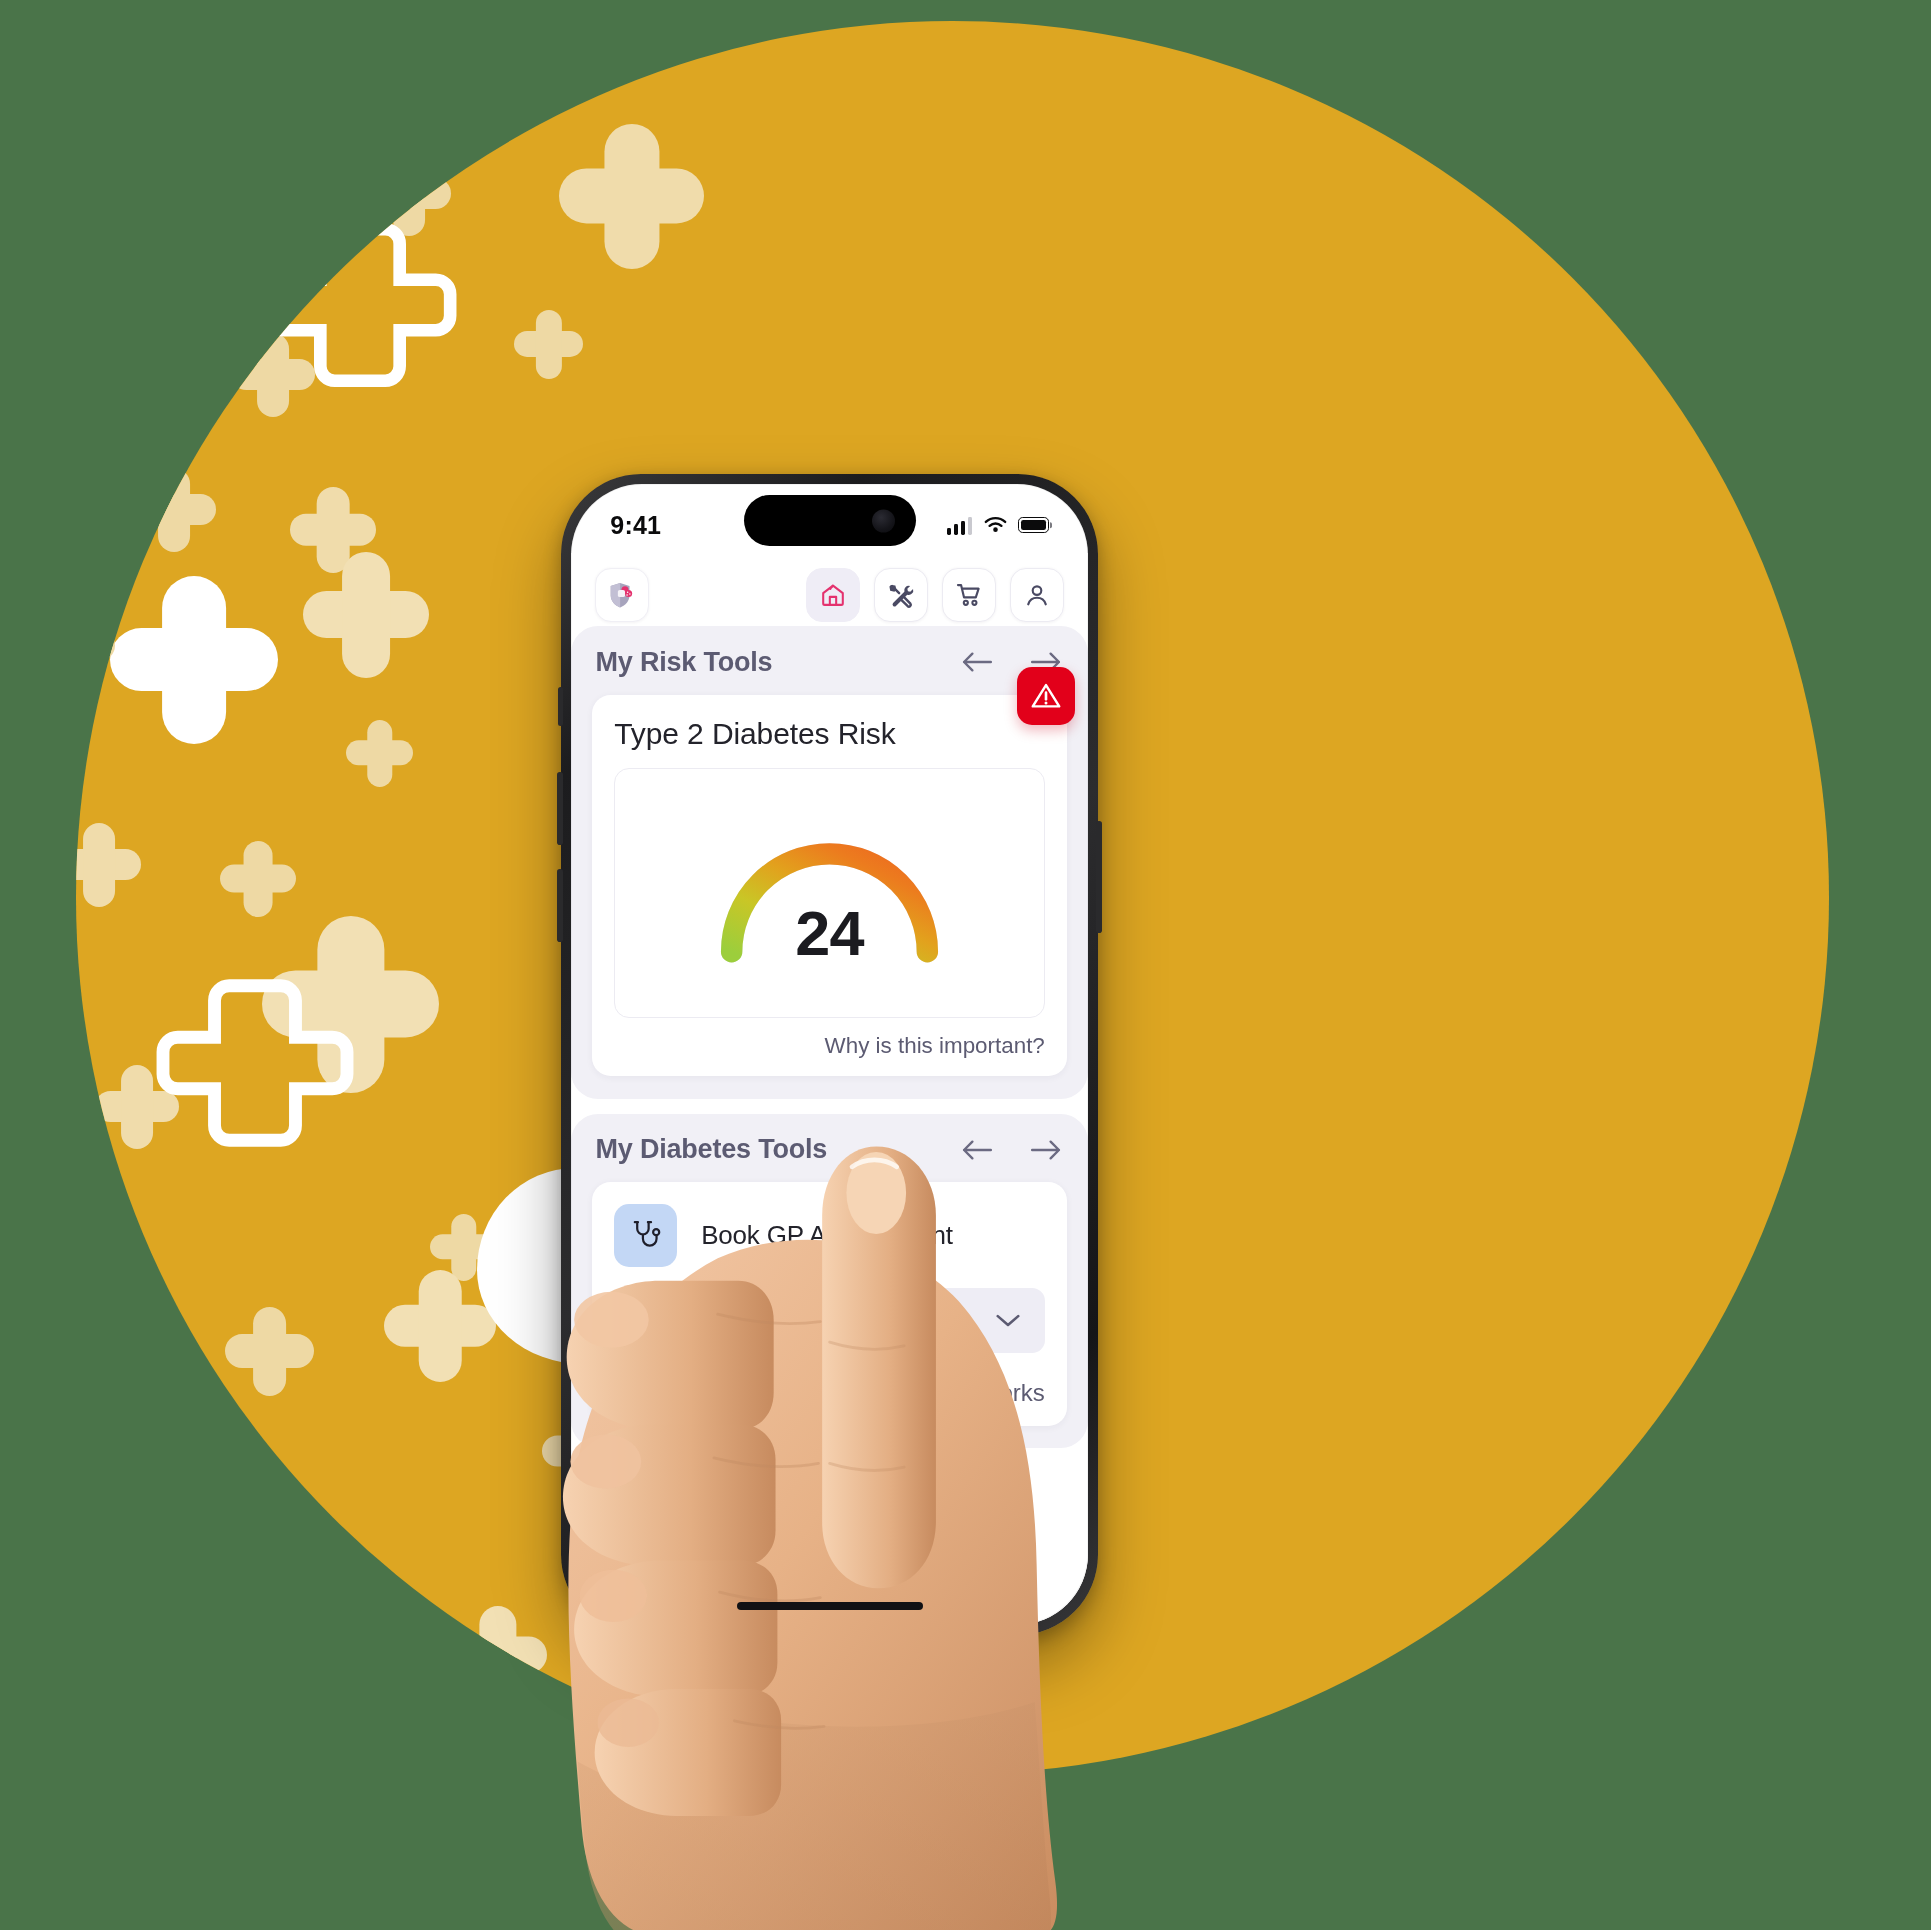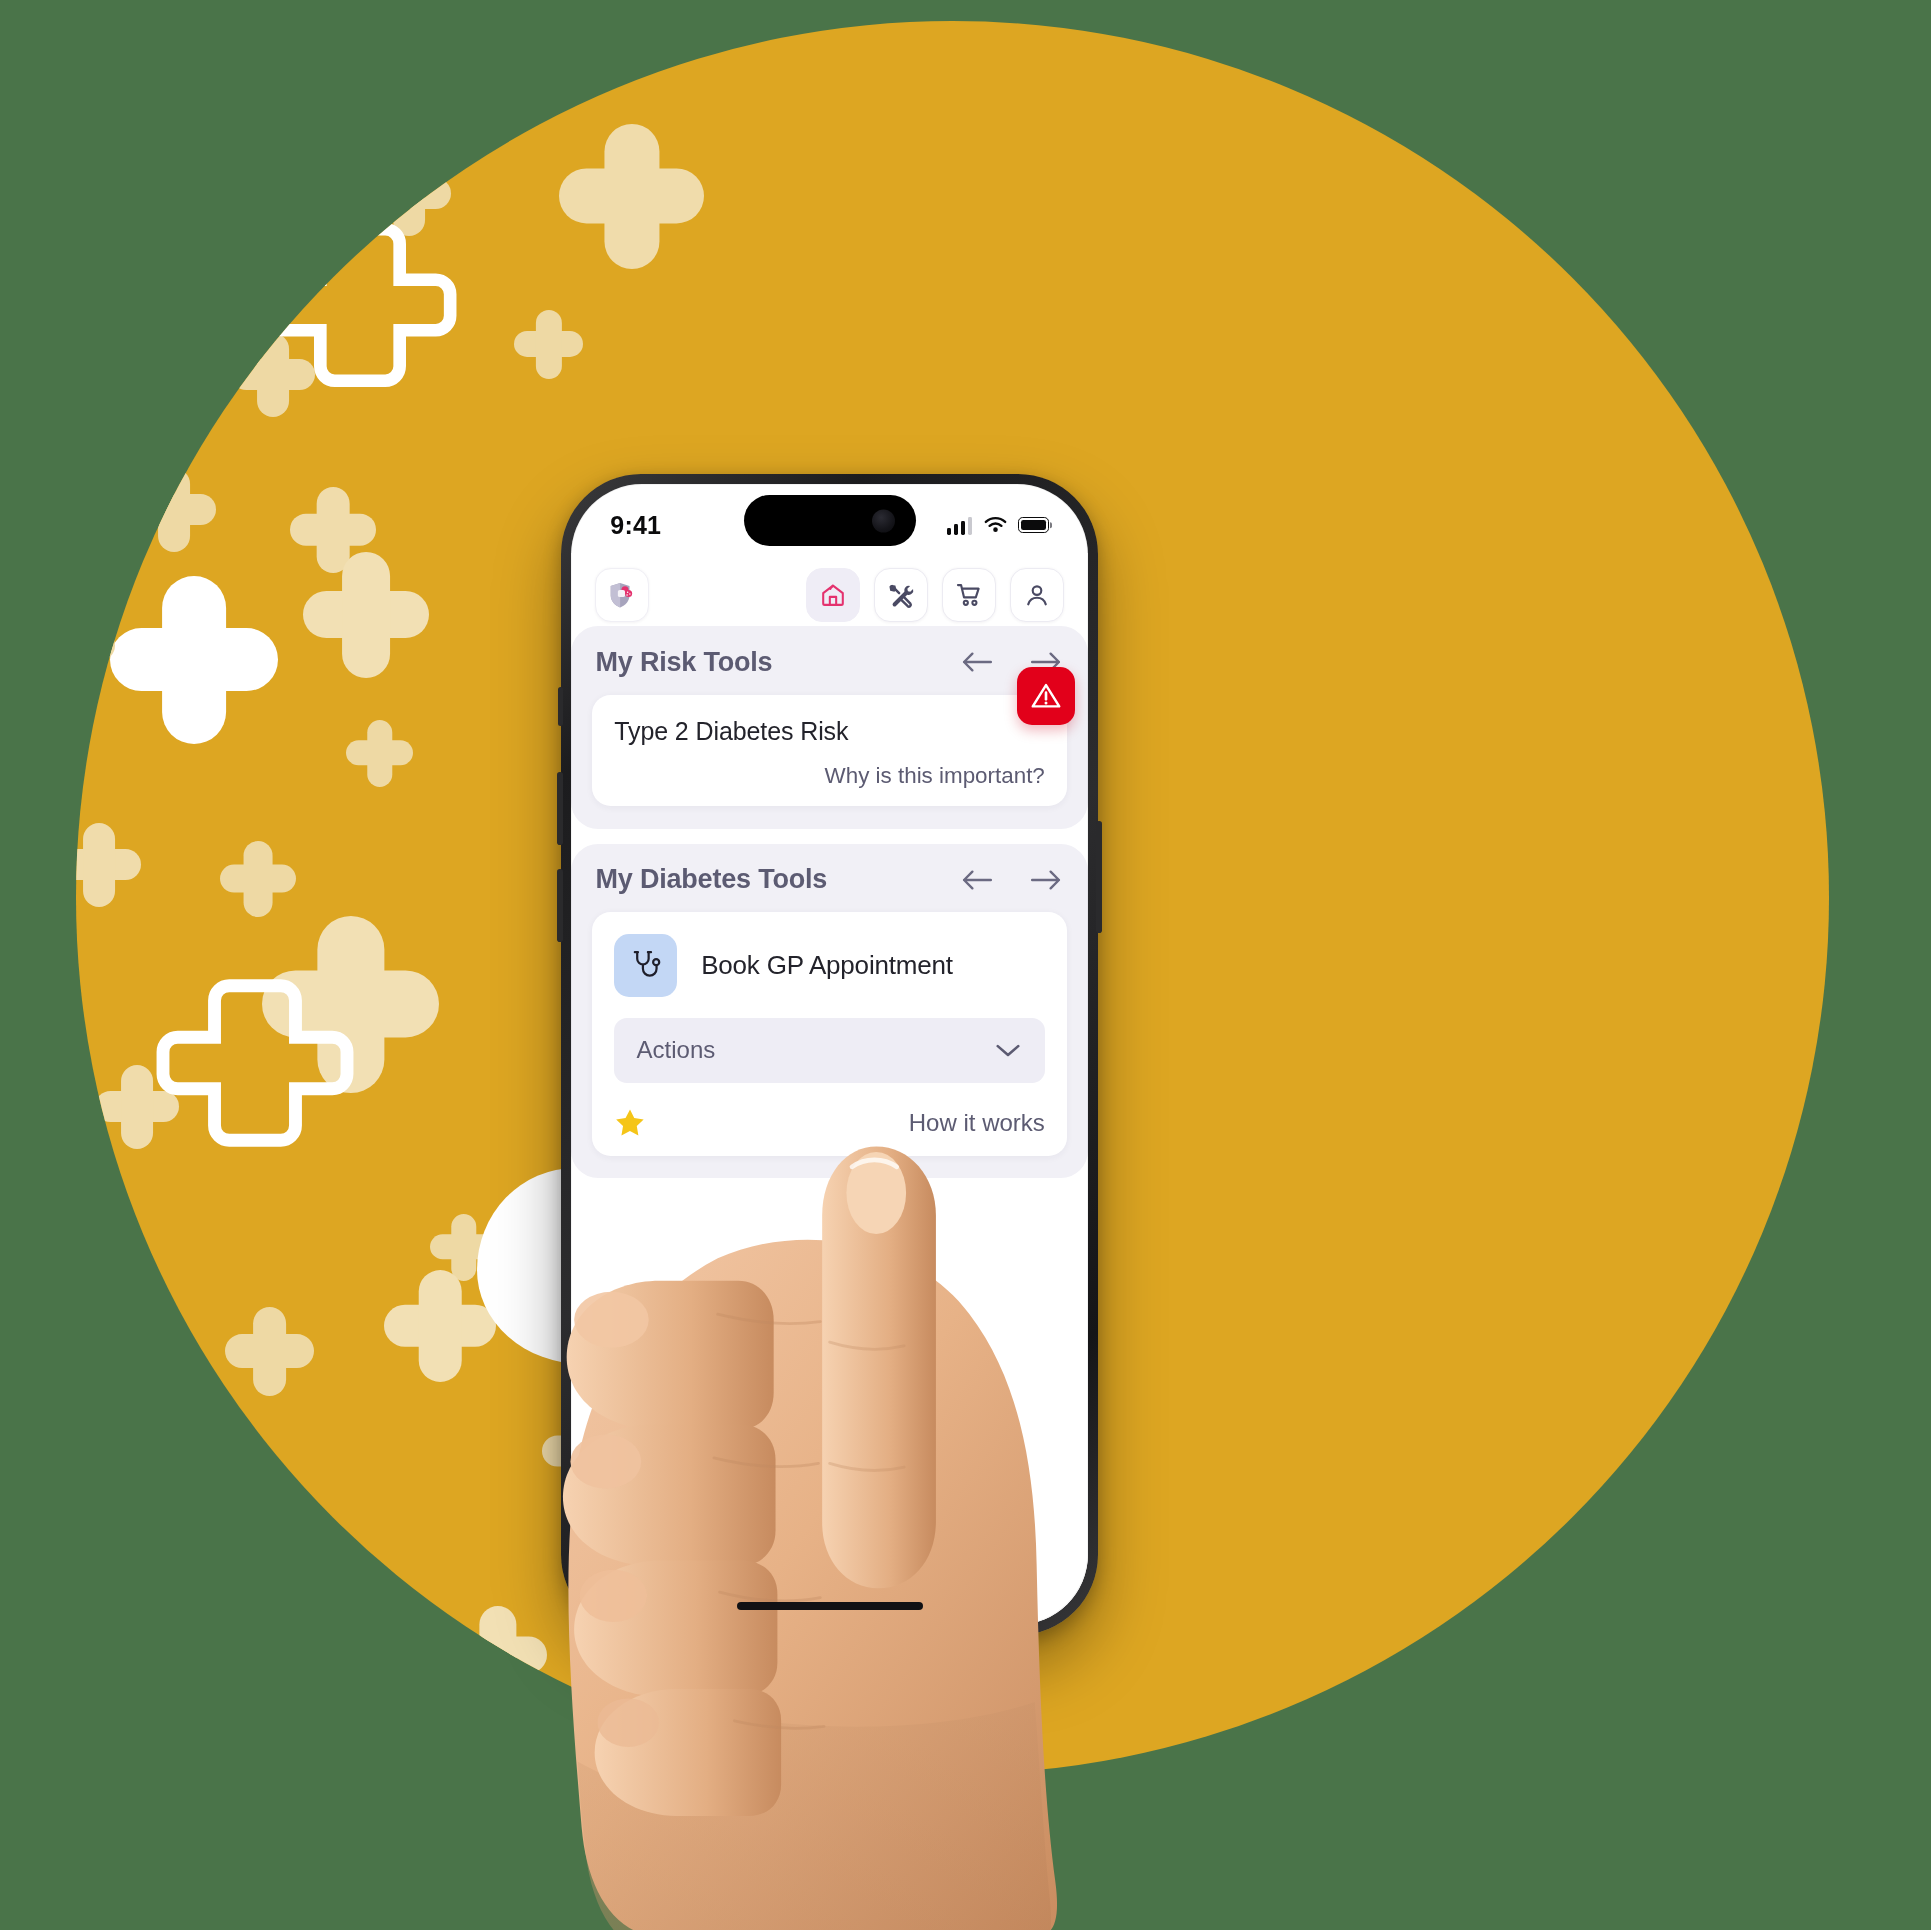--- a/index.html
+++ b/index.html
@@ -155,21 +155,21 @@
   }
   .risk-badge{
     position:absolute;right:-7.5px;top:-28px;
     width:58px;height:58px;border-radius:15px;
     background:#E2001A;
     display:flex;align-items:center;justify-content:center;
     box-shadow:0 5.6px 13px rgba(200,0,25,.28);
   }
   .risk-badge svg{display:block;}
   .card-title{
-    font-size:25px;font-weight:500;color:#23232B;letter-spacing:-0.1px;
+    font-size:30px;font-weight:500;color:#23232B;letter-spacing:-0.1px;
     margin-bottom:17px;
   }
   .gauge-box{
     border:0.9px solid #ECEBF2;border-radius:15px;
     height:248px;
     display:flex;align-items:center;justify-content:center;
     position:relative;
   }
   .gauge{position:relative;width:233px;height:140px;}
   .gauge svg{display:block;}
@@ -439,20 +439,40 @@
                 <svg width="34" height="34" viewBox="0 0 36 36" fill="none">
                   <path d="M18 6.5 32 29H4L18 6.5z" stroke="#ffffff" stroke-width="2.6" stroke-linejoin="round"></path>
                   <path d="M18 14.5v7" stroke="#ffffff" stroke-width="2.8" stroke-linecap="round"></path>
                   <circle cx="18" cy="25.4" r="1.6" fill="#ffffff"></circle>
                 </svg>
               </span>
             </div>
 
             <div class="card-title">Type 2 Diabetes Risk</div>
 
+            <div class="gauge-box">
+              <div class="gauge">
+                <svg width="233" height="140" viewBox="0 0 250 150" fill="none">
+                  <defs>
+                    <linearGradient id="gaugeGrad" x1="0" y1="1" x2="1" y2="0" gradientUnits="objectBoundingBox">
+                      <stop offset="0%" stop-color="#9CCE3C"></stop>
+                      <stop offset="30%" stop-color="#C9C626"></stop>
+                      <stop offset="55%" stop-color="#E2A11D"></stop>
+                      <stop offset="78%" stop-color="#EC7C1E"></stop>
+                      <stop offset="100%" stop-color="#EE6320"></stop>
+                    </linearGradient>
+                  </defs>
+
+                  <path d="M20 138 A105 105 0 0 1 230 138" stroke="#E9E7F0" stroke-width="23" stroke-linecap="round" fill="none"></path>
+
+                  <path d="M20 138 A105 105 0 0 1 230 138" stroke="url(#gaugeGrad)" stroke-width="23" stroke-linecap="round" fill="none" stroke-dasharray="330 500"></path>
+                </svg>
+                <div class="gauge-value">24</div>
+              </div>
+            </div>
 
             <div class="card-link">Why is this important?</div>
           </div>
         </div>
 
         <div class="section">
           <div class="section-head">
             <span class="section-title">My Diabetes Tools</span>
             <div class="arrows">
               <span class="arrow">

